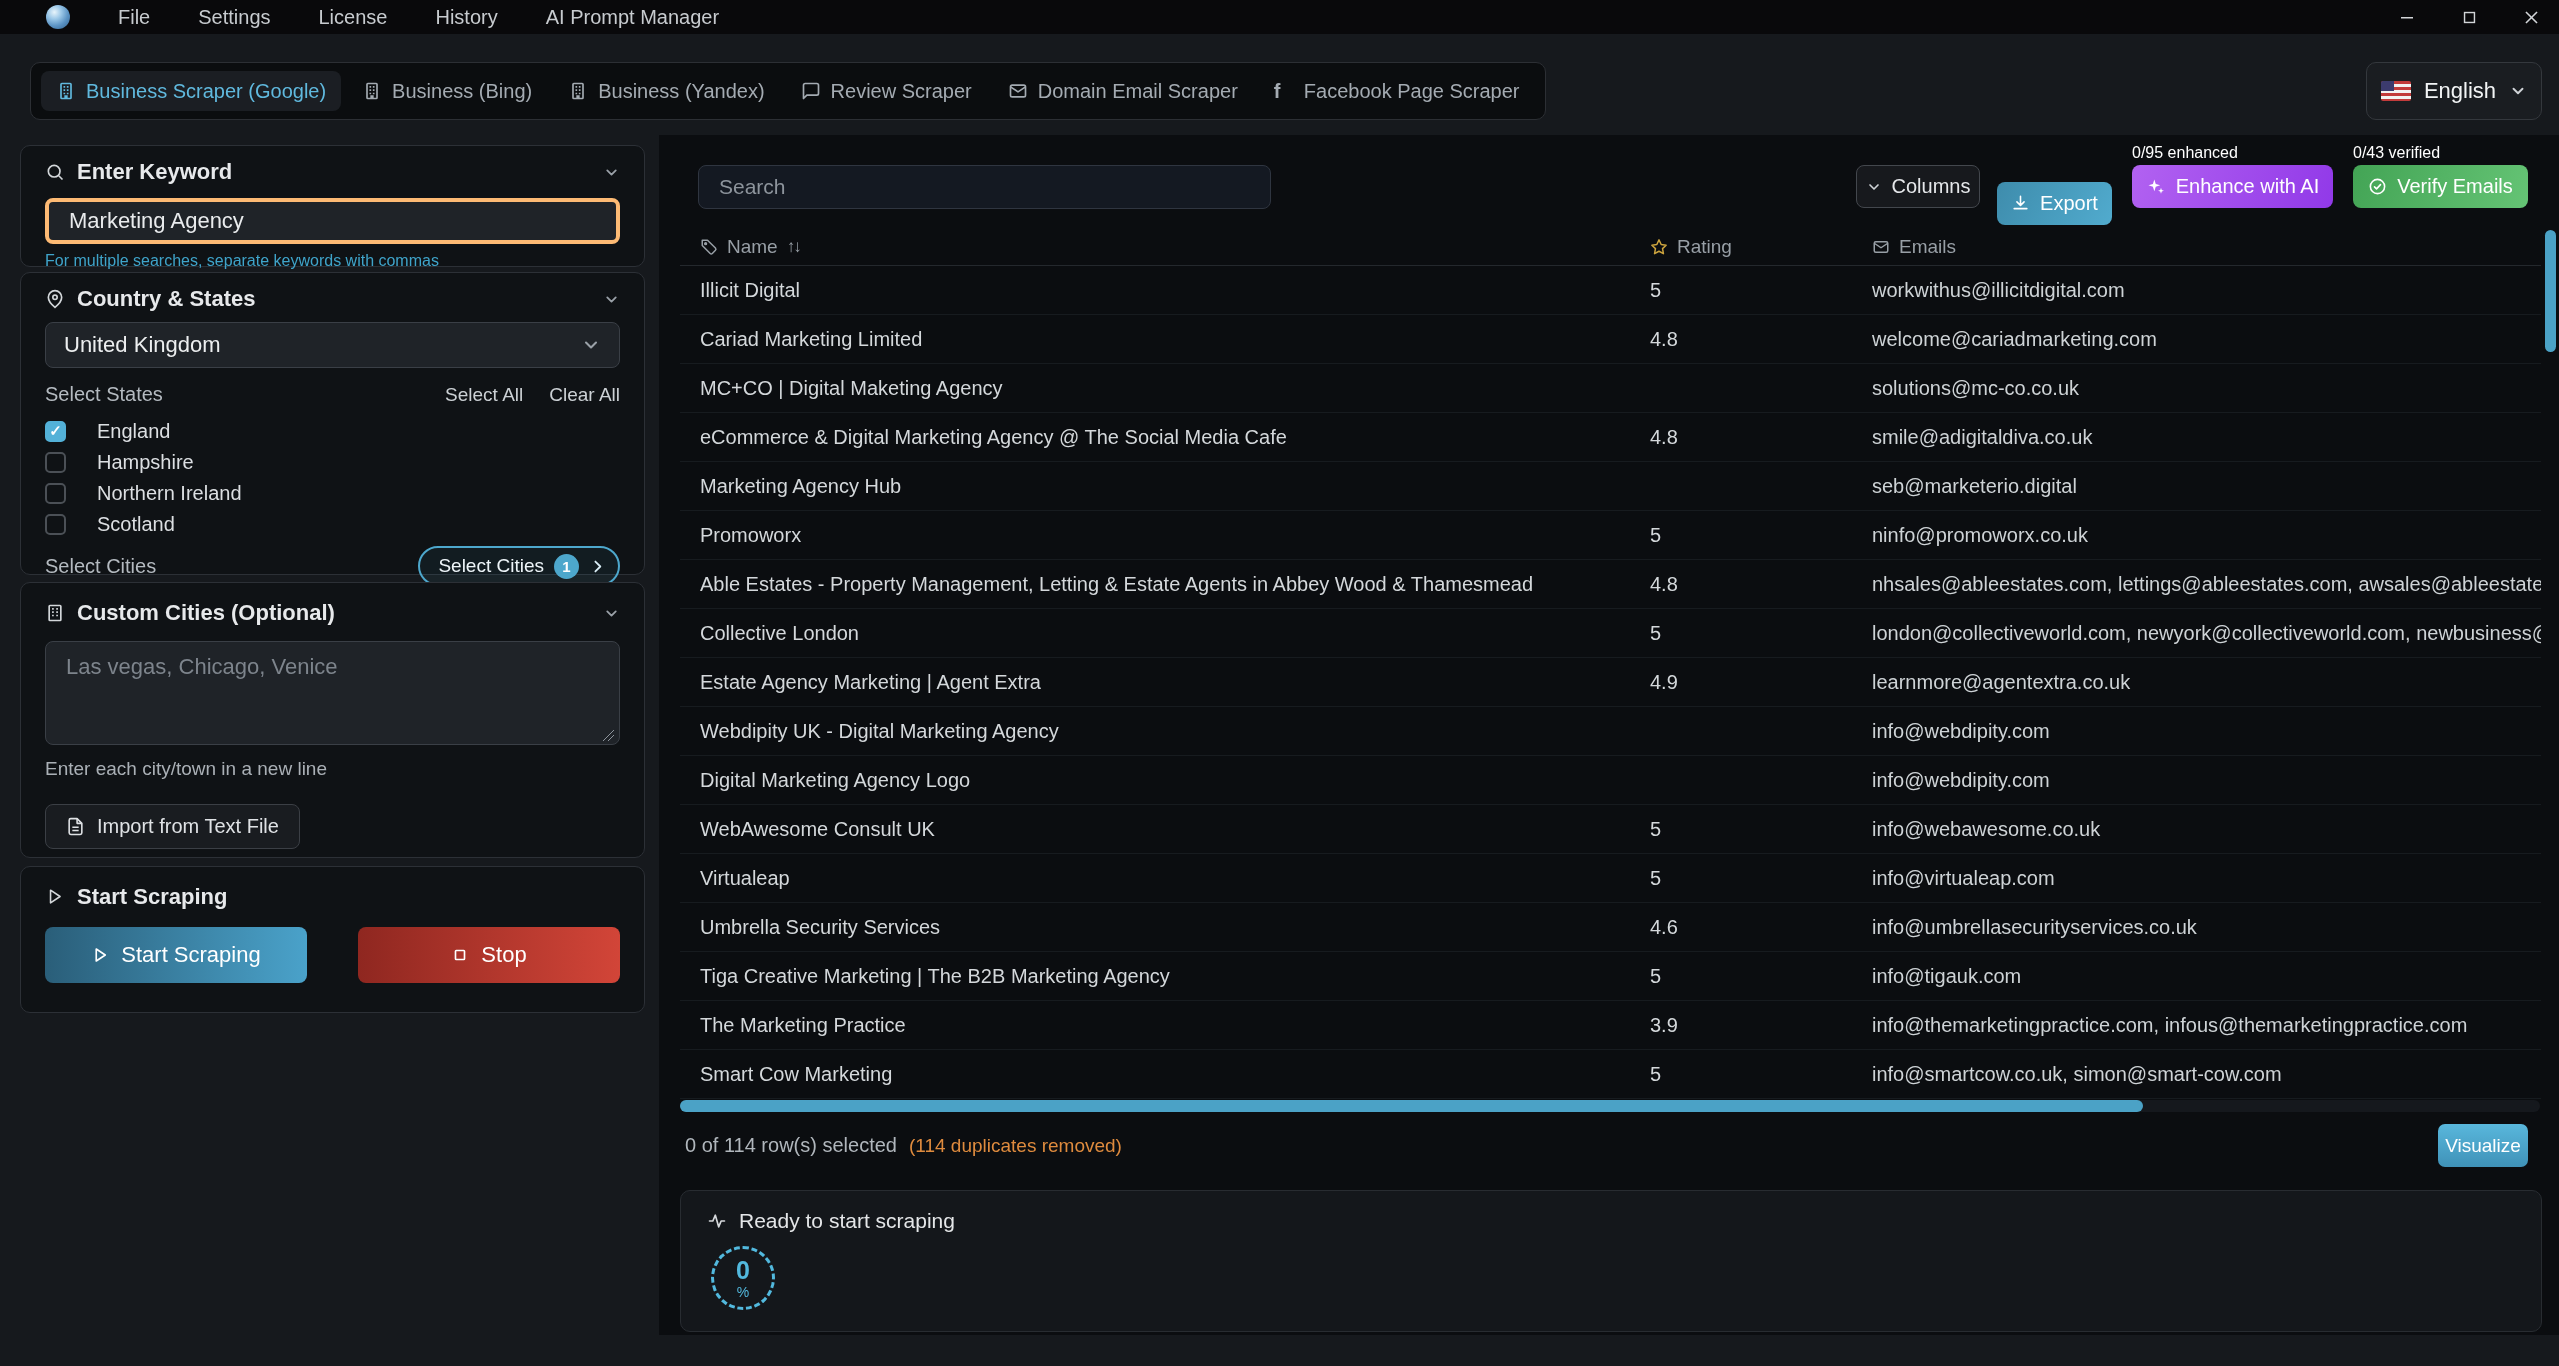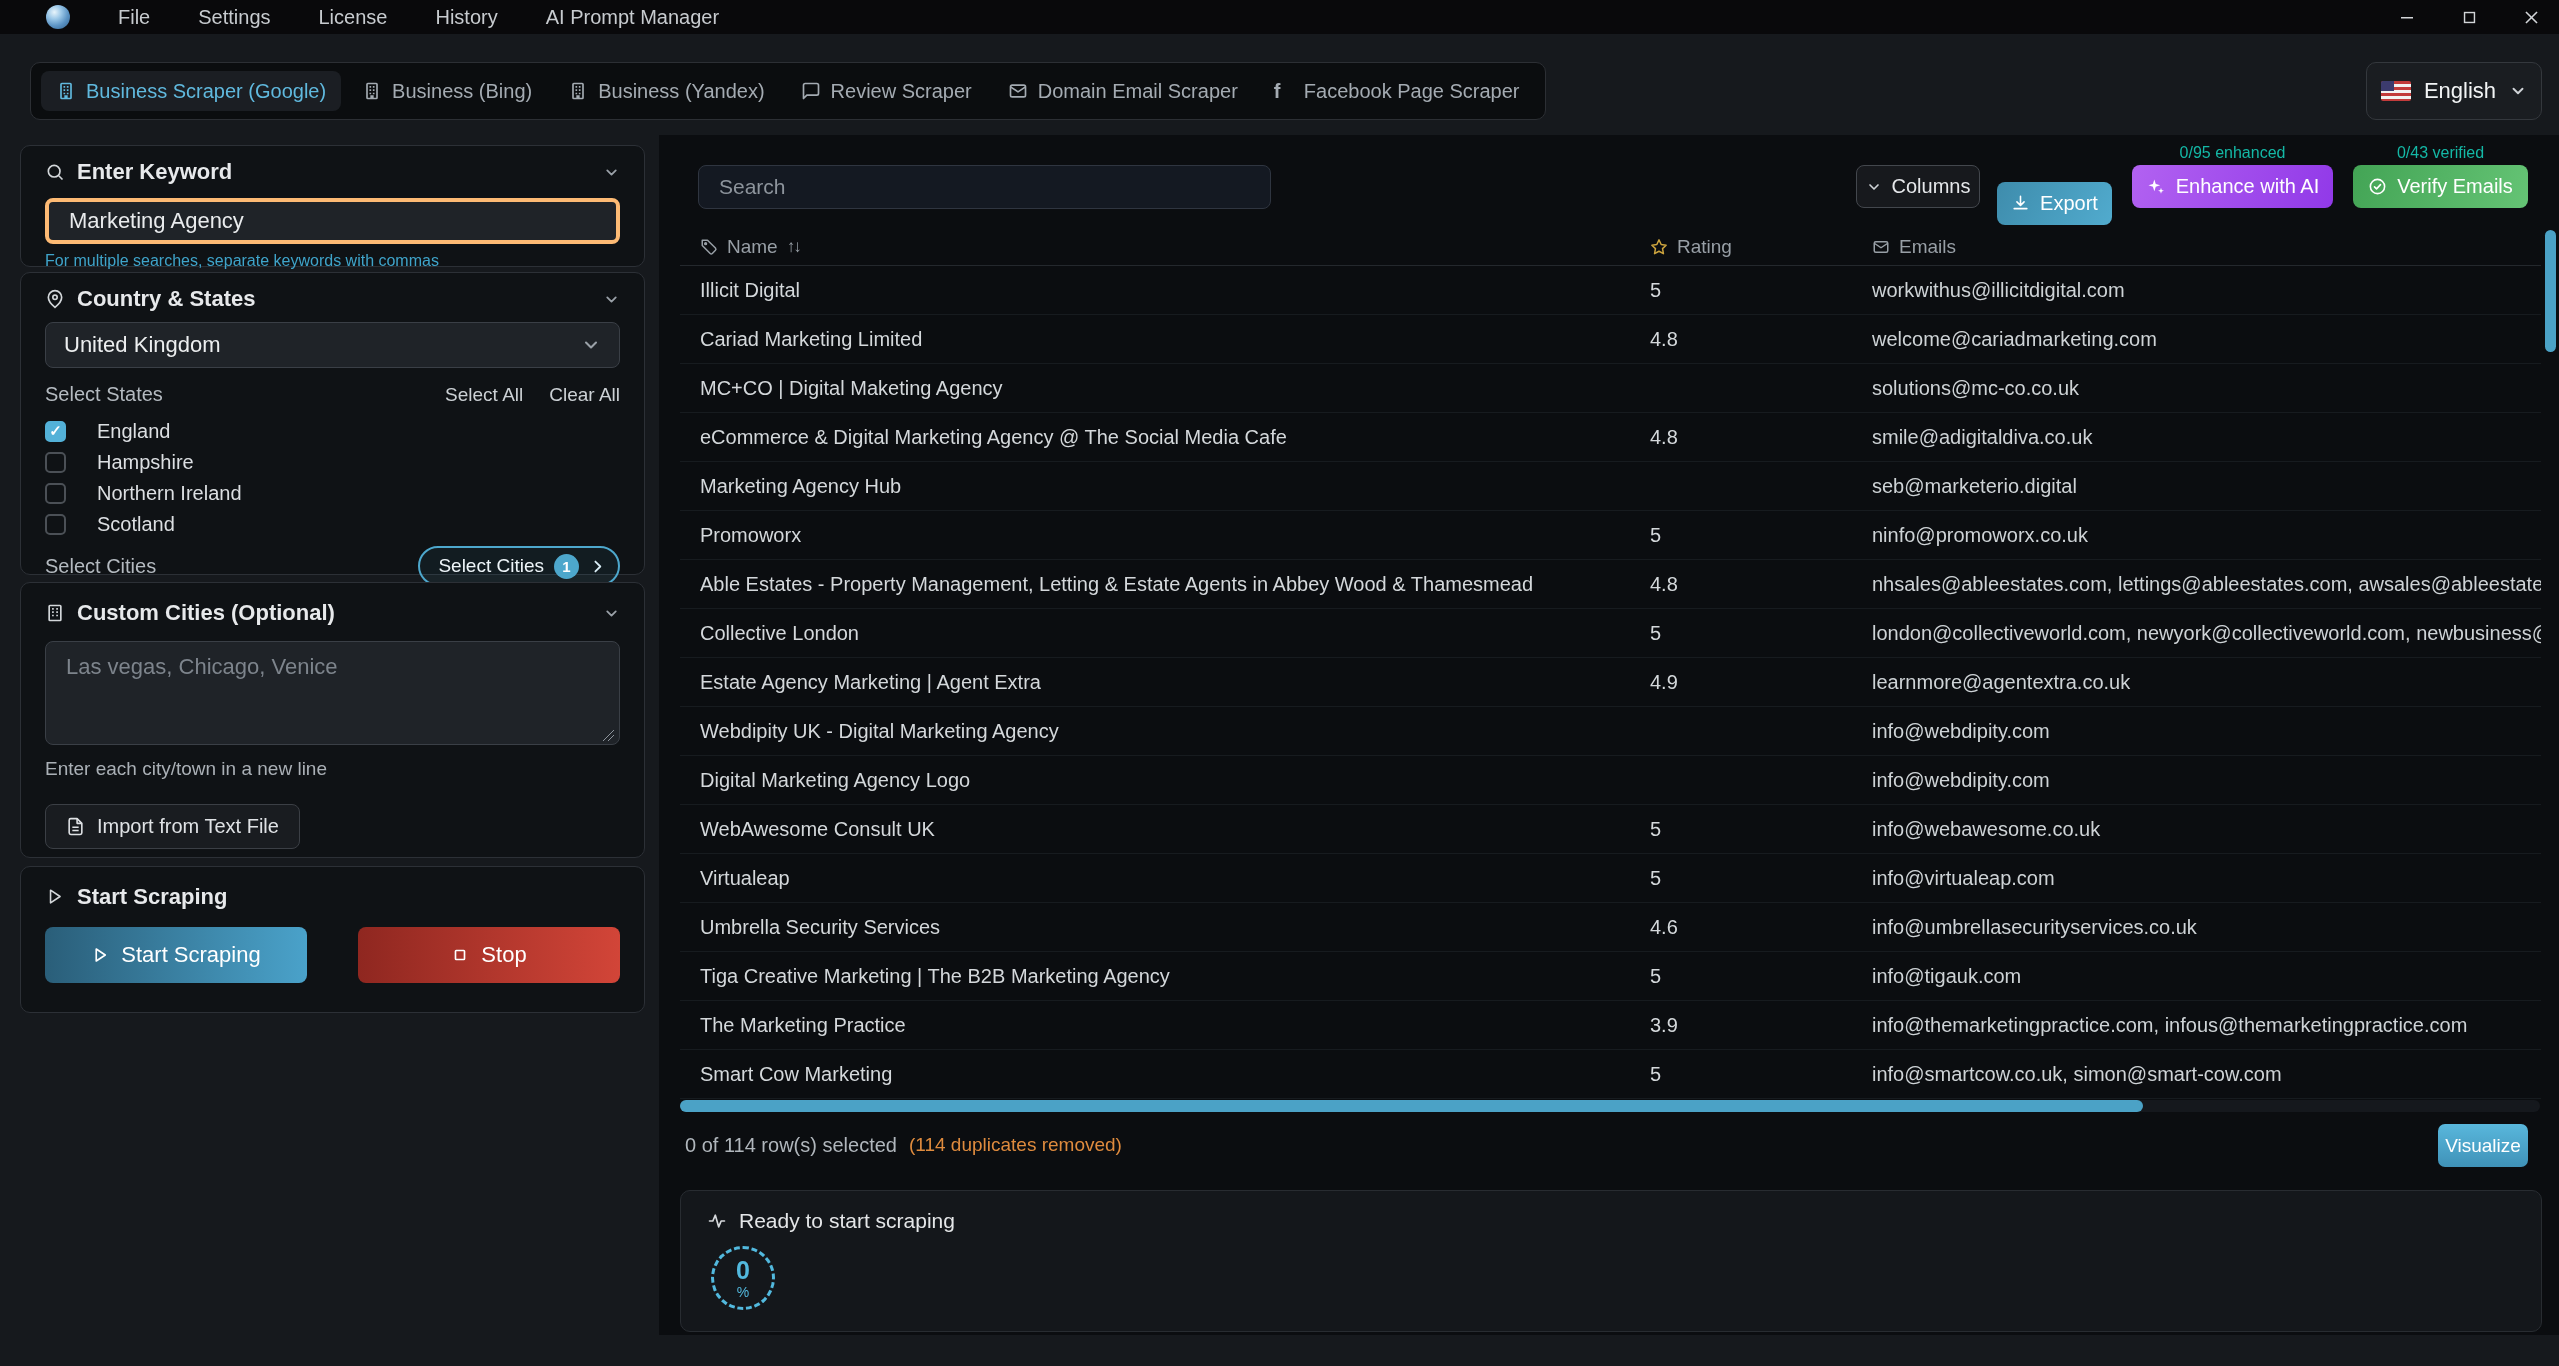--- a/index.html
+++ b/index.html
@@ -133,42 +133,42 @@
   }
   .search-input::placeholder { color:#8d949c; }
 
   .tb-btn { position:absolute; top:165px; height:43px; border:none; border-radius:8px;
     display:flex; align-items:center; justify-content:center; gap:10px; font-size:20px; color:#fff;
     font-family:"Liberation Sans",sans-serif; }
   .btn-columns { left:1856px; width:124px; background:#17191d; border:1px solid #43474d; color:#e5e7ea; }
   .btn-export  { left:1997px; width:115px; background:linear-gradient(120deg,#3e8cac,#51abce);margin-top:17px; }
   .btn-enhance { left:2132px; width:201px; background:linear-gradient(110deg,#b262f1,#9139e8); }
   .btn-verify  { left:2353px; width:175px; background:linear-gradient(110deg,#43a455,#65c475); }
-  .count-label { position:absolute; top:144px; height:18px; font-size:16px; color:#14b8a6; text-align:center; }
+  .count-label { position:absolute; top:144px; height:18px; font-size:16px; color:#ffffff; text-align:left; }
   .count-enhanced { left:2132px; width:201px; }
   .count-verified { left:2353px; width:175px; }
 
   
   .table { position:absolute; left:680px; top:228px; width:1861px; }
   .t-grid { display:grid; grid-template-columns:950px 222px 1fr; align-items:center; padding-left:20px; }
   .t-head { height:38px; border-bottom:1px solid #24282d; color:#989fa6; font-size:19px; }
   .t-head .hcell { display:flex; align-items:center; gap:9px; }
   .sort { font-size:17px; color:#9aa1a8; letter-spacing:-2px; }
   .star { color:#cda43e; }
   .t-row { height:49px; border-bottom:1px solid #171b1f; font-size:20px; color:#d4d8db; }
   .t-row .cell { white-space:nowrap; overflow:hidden; }
   .t-row .email { color:#ced3d6; }
 
   
   .vscroll-thumb { position:absolute; left:2545px; top:230px; width:11px; height:122px; background:#4ba2c6; border-radius:6px; }
   .hscroll-track { position:absolute; left:680px; top:1100px; width:1860px; height:12px; background:#15181d; border-radius:6px; }
   .hscroll-thumb { position:absolute; left:0; top:0; width:1463px; height:12px; background:#4ba2c6; border-radius:6px; }
 
   
-  .sel-info { position:absolute; left:685px; top:1134px; font-size:20px; color:#b0b6bc; display:flex; gap:12px; align-items:flex-start; }
+  .sel-info { position:absolute; left:685px; top:1134px; font-size:20px; color:#b0b6bc; display:flex; gap:12px; align-items:center; }
   .dup-info { font-size:19px; color:#df8b3e; }
   .btn-visualize { position:absolute; left:2438px; top:1124px; width:90px; height:43px;
     border:none; border-radius:7px; background:linear-gradient(180deg,#59b7dc,#3f92b8);
     color:#fff; font-size:19px; font-family:"Liberation Sans",sans-serif; }
 
   
   .status-panel { position:absolute; left:680px; top:1190px; width:1862px; height:142px;
     background:#14171b; border:1px solid #282c31; border-radius:10px; padding:18px 26px; }
   .status-head { display:flex; align-items:center; gap:12px; font-size:21px; color:#e4e6e8; }
   .progress-circle { margin-top:13px; margin-left:4px; width:64px; height:64px; border-radius:50%;

